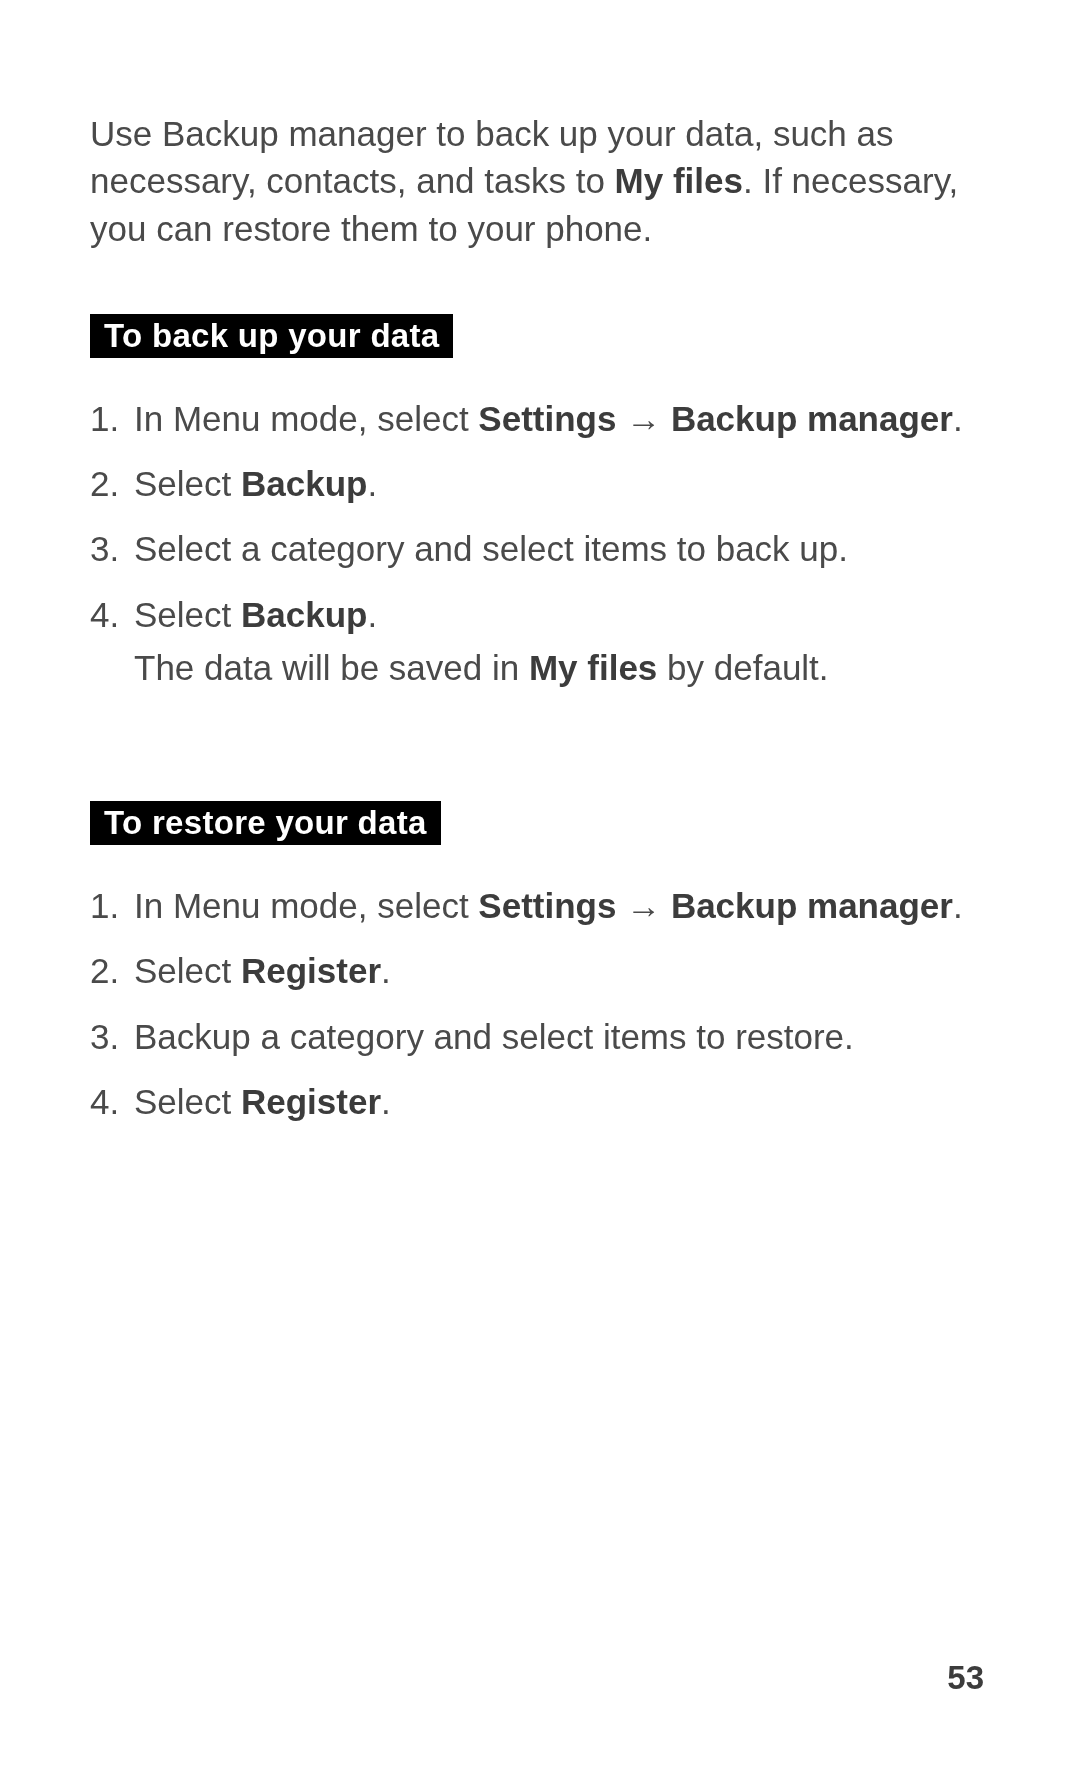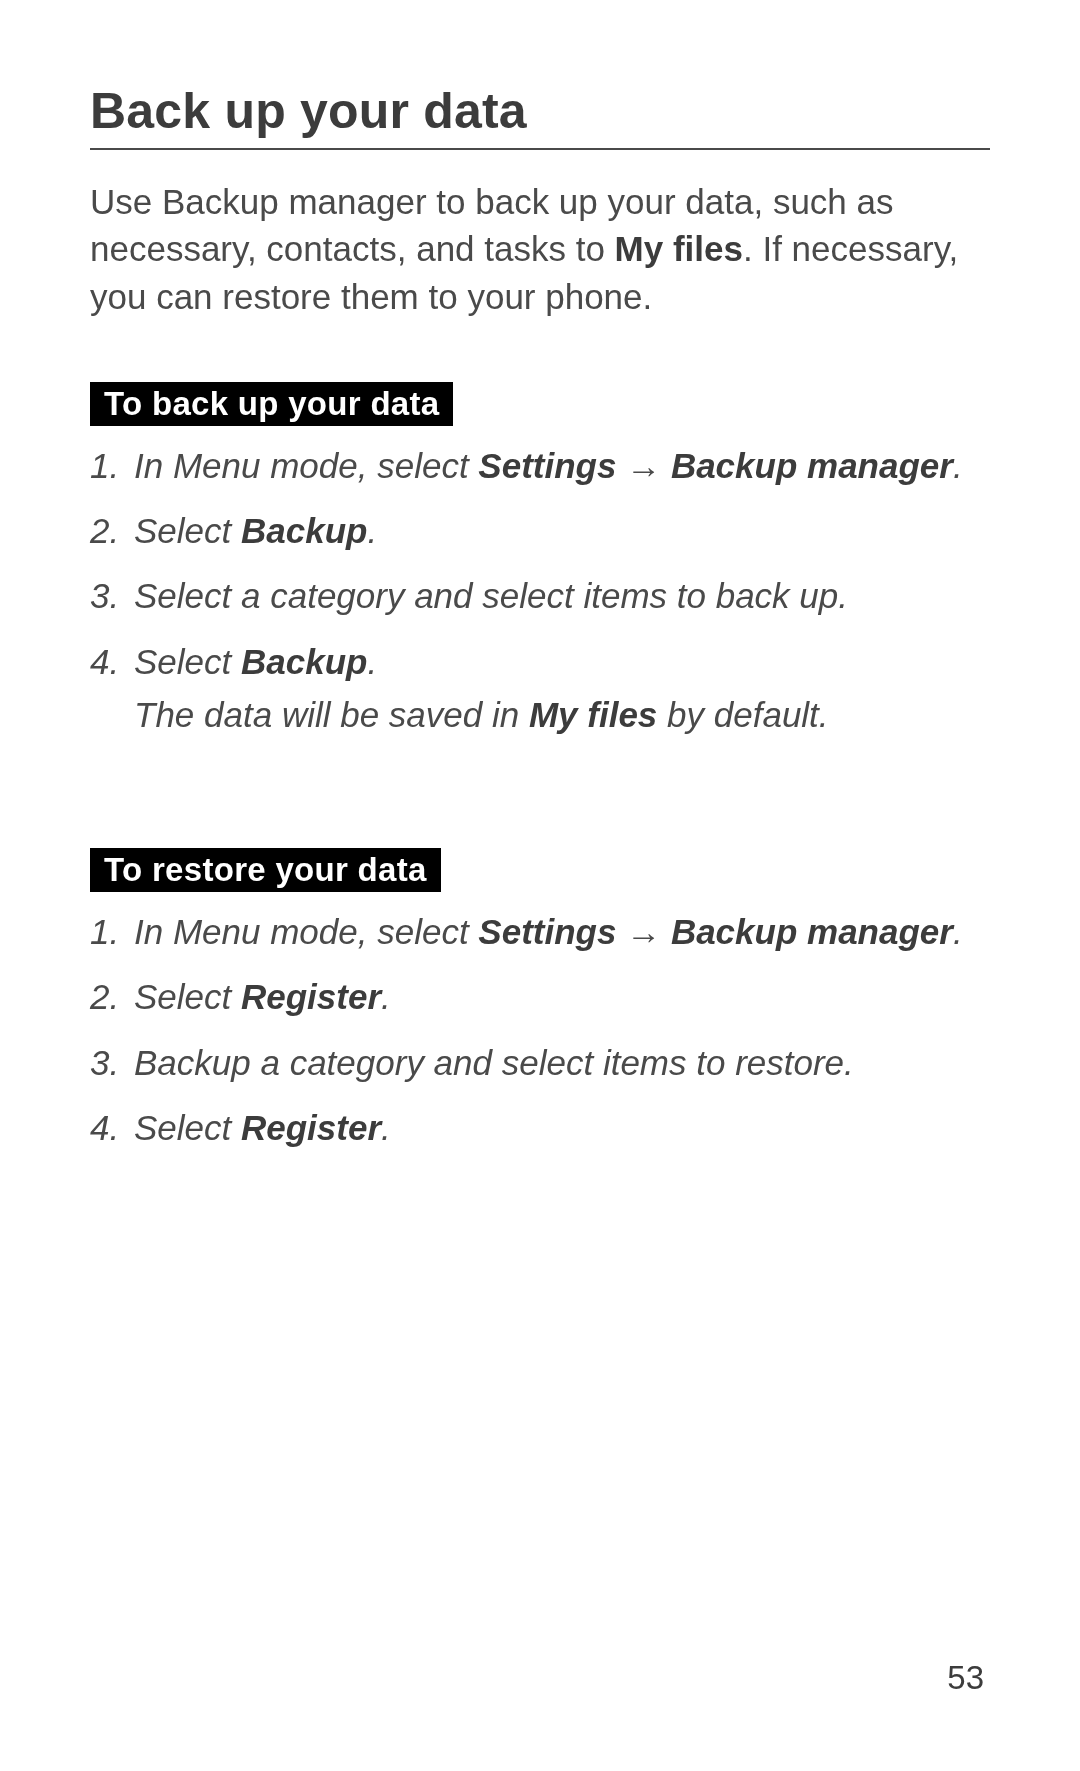--- a/index.html
+++ b/index.html
@@ -40,22 +40,21 @@
     font-size: 33px;
     padding: 3px 14px 3px 14px;
     margin: 62px 0 0 0;
     letter-spacing: 0.3px;
   }
   .sub2 { margin-top: 92px; }
   ol.steps {
     list-style: none;
     counter-reset: step;
     padding: 0;
-    margin: 16px 0 0 0;
-    font-style: italic;
+    margin: 37px 0 0 0;
   }
   ol.steps > li {
     counter-increment: step;
     font-size: 35px;
     line-height: 1.35;
     color: #4a4a4a;
     position: relative;
     padding-left: 44px;
     margin-bottom: 18px;
   }
@@ -68,31 +67,30 @@
   }
   .step-sub {
     display: block;
     margin-top: 6px;
   }
   .page-number {
     position: absolute;
     bottom: 74px;
     right: 96px;
     font-size: 33px;
-    font-weight: normal;
+    font-weight: bold;
     color: #3c3c3c;
     margin-top: 28px;
   }
 </style>
 </head>
 <body>
 
 <div class="page">
 
-  <h1 class="title">Back up your data</h1>
 
   <p class="intro">
     <span>Use Backup manager to back up your data, such as necessary, contacts, and tasks to </span><span class="bold">My files</span><span>. If necessary, you can restore them to your phone.</span>
   </p>
 
   <div class="subhead">To back up your data</div>
 
   <ol class="steps">
     <li>
       <span>In Menu mode, select </span><span class="bold">Settings</span><span> → </span><span class="bold">Backup manager</span><span>.</span>

